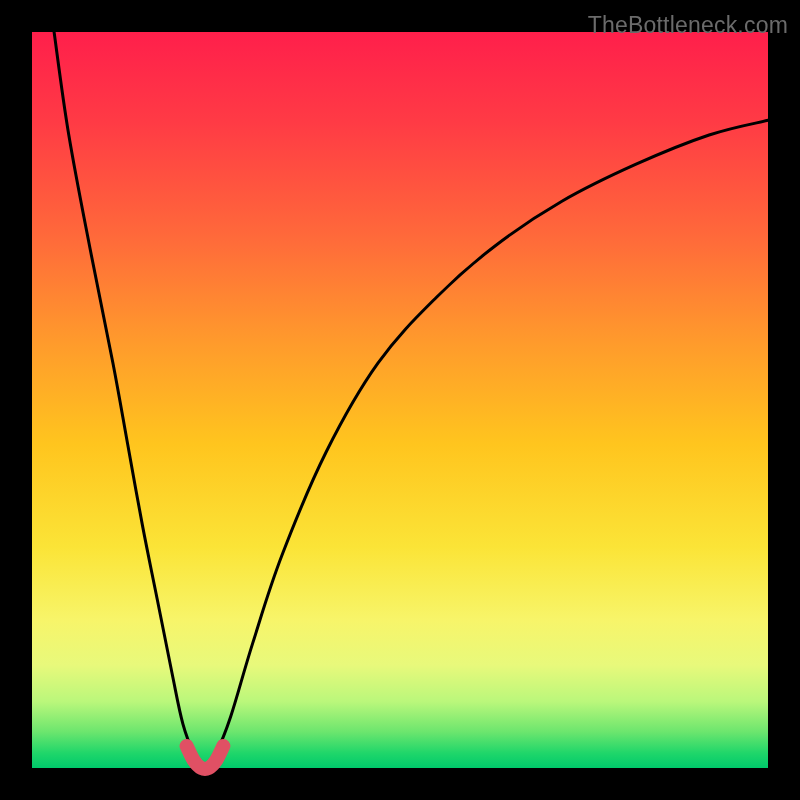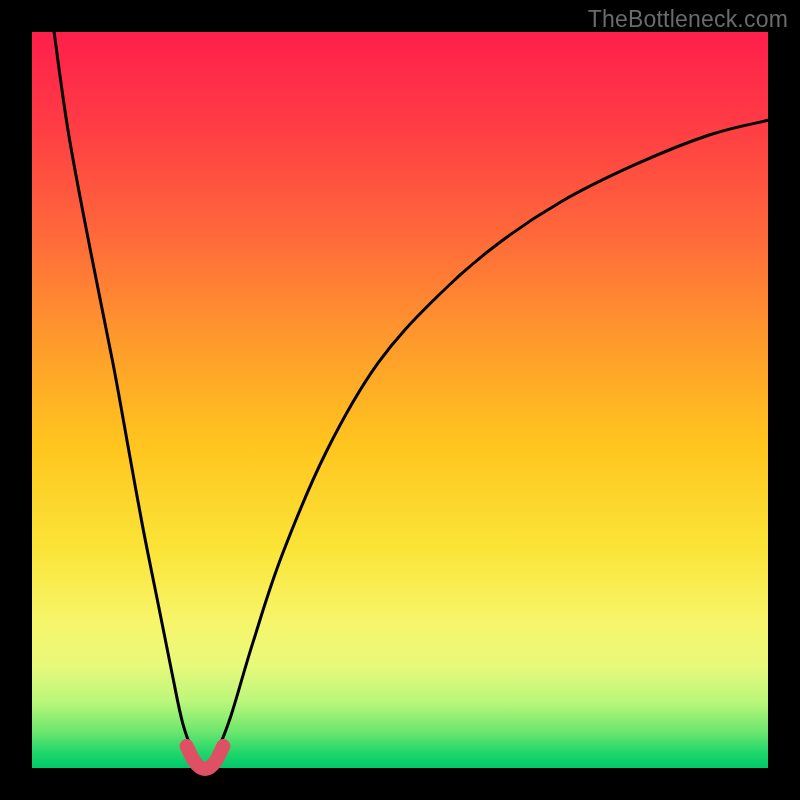--- a/index.html
+++ b/index.html
@@ -5,21 +5,21 @@
   * { margin: 0; padding: 0; box-sizing: border-box; }
   html, body { width: 800px; height: 800px; overflow: hidden; background: #000; }
   .frame {
     position: relative;
     width: 800px;
     height: 800px;
     background: #000;
   }
   .watermark {
     position: absolute;
-    top: 6px;
+    top: 12px;
     right: 12px;
     color: #6b6b6b;
     font-family: Arial, Helvetica, sans-serif;
     font-size: 23px;
     font-weight: 400;
     letter-spacing: 0.2px;
     z-index: 5;
   }
   .plot {
     position: absolute;

